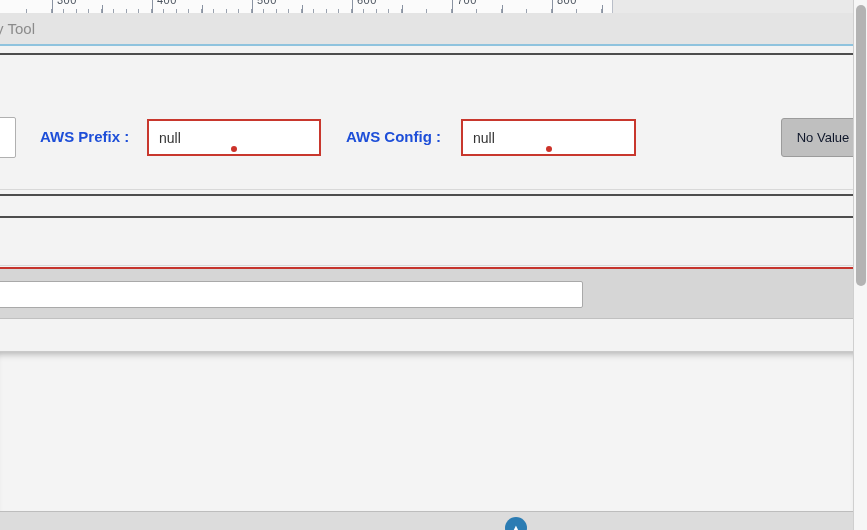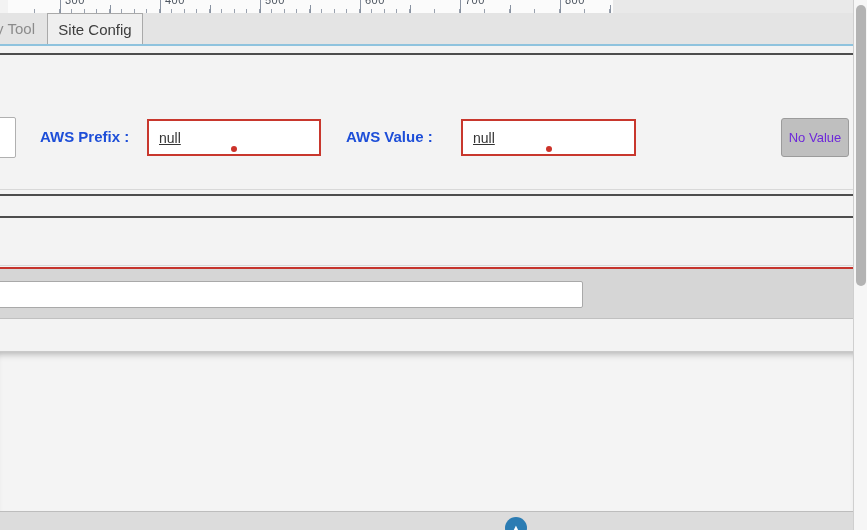--- a/index.html
+++ b/index.html
@@ -11,21 +11,21 @@
   }
   #app {
     position: relative;
     width: 867px; height: 530px;
     background: #f3f3f3;
     overflow: hidden;
   }
 
   
   .ruler {
-    position: absolute; left: 8px; top: 0;
+    position: absolute; left: 0; top: 0;
     width: 613px; height: 13px;
     background: #fbfbfb;
     border-right: 1px solid #b9bec8;
   }
   .ruler::before { 
     content: ""; position: absolute; left: 0; right: 0; bottom: 0; height: 4px;
     background-image: repeating-linear-gradient(to right,
       transparent 0px, transparent 11.5px, #99a1ae 11.5px, #99a1ae 12.5px);
     background-position-x: 2px;
   }
@@ -95,34 +95,33 @@
   }
   .red-input-wrap { position: absolute; top: 119px; height: 37px; }
   .red-input {
     width: 100%; height: 100%;
     background: #ffffff;
     border: 2px solid #c8372d;
     font-family: "Liberation Sans", sans-serif;
     font-size: 14px; color: #333333;
     padding: 0 10px;
     outline: none;
-    text-decoration: underline;
   }
   .validation-dot {
     position: absolute; bottom: 4px; left: 50%; margin-left: -3px;
     width: 6px; height: 6px; border-radius: 50%;
     background: #cc332a;
   }
   .novalue-box {
     position: absolute; left: 781px; top: 118px;
-    width: 68px; height: 39px;
+    width: 84px; height: 39px;
     background: #bfbfbf;
     border: 1px solid #9b9b9b; border-radius: 3px;
     display: flex; align-items: center; justify-content: center;
-    font-size: 13px; color: #6d28d9;
+    font-size: 13px; color: #0f172a;
     overflow: hidden; white-space: nowrap;
   }
 
   
   .gray-band {
     position: absolute; left: 0; top: 269px; width: 853px; height: 50px;
     background: #d6d6d6;
     border-bottom: 1px solid #c0c0c0;
   }
   .wide-input {
@@ -188,37 +187,34 @@
     <span class="ruler-num" style="left:357px">600</span>
     <span class="ruler-num" style="left:457px">700</span>
     <span class="ruler-num" style="left:557px">800</span>
   </div>
   <div class="topbar-right-fill"></div>
 
   <div class="tabstrip">
     <div class="tab tab-inactive">
       <span>y Tool</span>
     </div>
-    <div class="tab tab-active">
-      <span>Site Config</span>
-    </div>
   </div>
   <div class="blue-rule"></div>
 
   <div class="hline hl-dark" style="top:53px"></div>
 
   <div class="edge-input"></div>
 
   <span class="form-label" style="left:40px">AWS Prefix :</span>
   <div class="red-input-wrap" style="left:147px; width:174px">
     <input class="red-input" type="text" value="null" style="">
     <div class="validation-dot"></div>
   </div>
 
-  <span class="form-label" style="left:346px">AWS Value :</span>
+  <span class="form-label" style="left:346px">AWS Config :</span>
   <div class="red-input-wrap" style="left:461px; width:175px">
     <input class="red-input" type="text" value="null" style="">
     <div class="validation-dot"></div>
   </div>
 
   <div class="novalue-box">
     <span>No Value</span>
   </div>
 
   <div class="hline hl-light" style="top:189px"></div>

